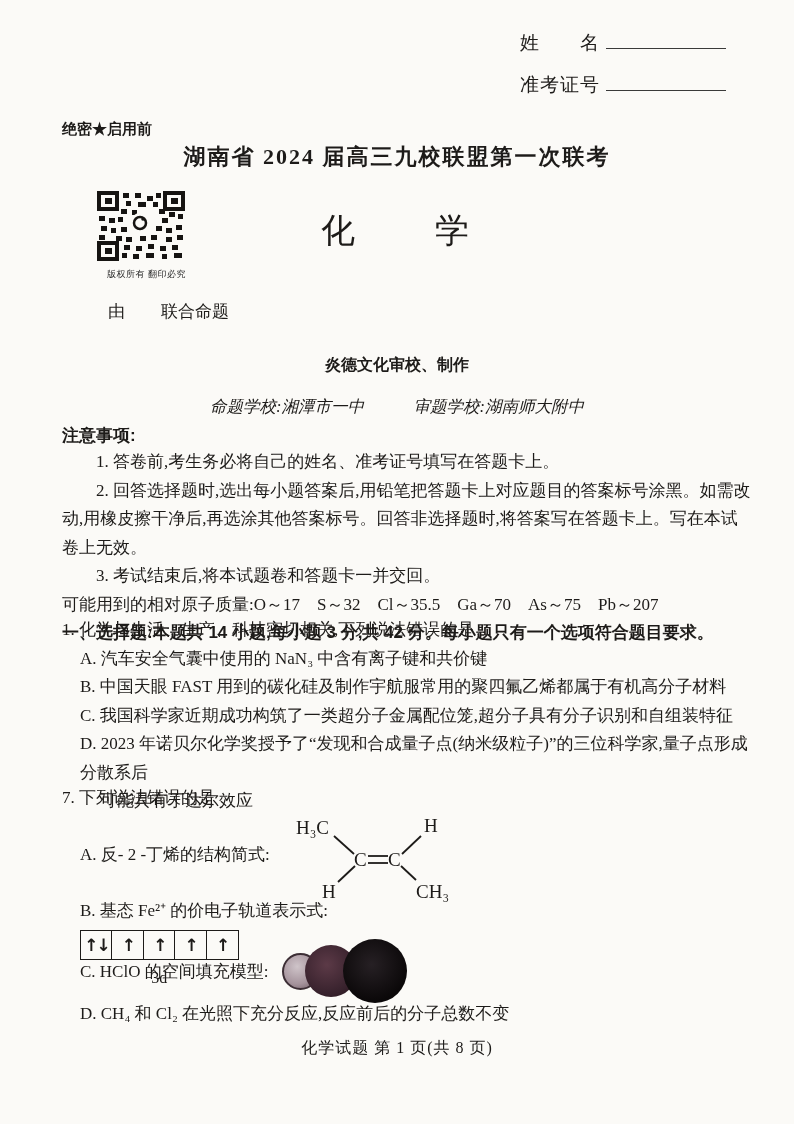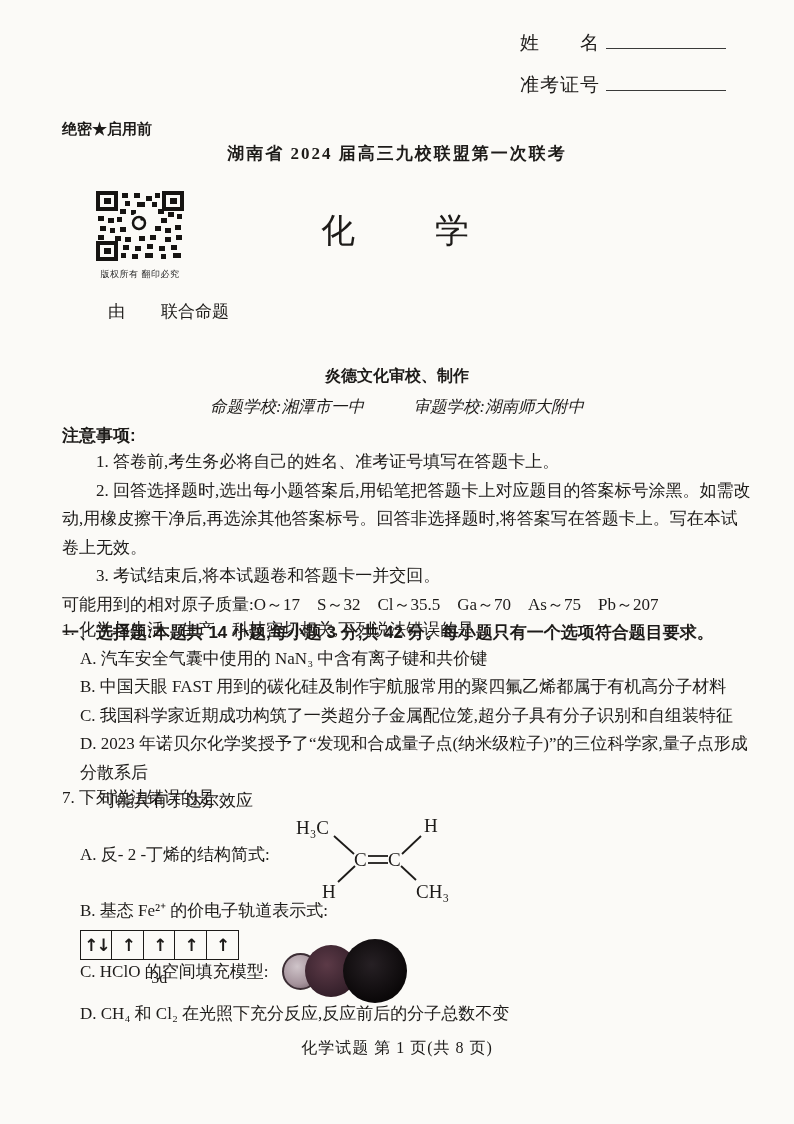--- a/index.html
+++ b/index.html
@@ -16,35 +16,35 @@
   .abs { position: absolute; }
   .center { left:0; width:794px; text-align:center; }
   .hei { font-family: "Liberation Sans", sans-serif; font-weight: 700; }
 
   
   .name-block { left:520px; top:30px; font-size:19px; letter-spacing:1px; }
   .name-row { margin-bottom:16px; white-space:nowrap; }
   .fill-line { display:inline-block; width:120px; height:1em; border-bottom:1.5px solid #3a3a3a; margin-left:6px; }
 
   .secrecy { left:62px; top:120px; font-size:15px; }
-  .exam-title { top:142px; font-size:17px; font-weight:700; letter-spacing:2px; }
-
-  
-  .qr-block { left:94px; top:190px; width:92px; text-align:center; }
+  .exam-title { top:142px; font-size:22px; font-weight:700; letter-spacing:2px; }
+
+  
+  .qr-block { left:94px; top:190px; width:92px; text-align:right; }
   .qr-caption { font-size:9px; margin-top:2px; letter-spacing:0.5px; font-family:"Liberation Sans",sans-serif; color:#2a2a2a; white-space:nowrap; }
 
   .subject-title { top:208px; font-size:34px; font-weight:400; letter-spacing:4px; }
 
   
   .organizers { left:108px; top:300px; width:600px; display:flex; align-items:center; font-size:17px; }
   .org-by { margin-right:14px; }
   .org-rows { display:flex; flex-direction:column; gap:9px; flex:1; font-style:italic; }
   .org-joint { margin-left:22px; white-space:nowrap; }
 
-  .production { top:366px; font-size:16px; }
+  .production { top:355px; font-size:16px; }
   .schools-line { top:396px; font-size:16.5px; font-style:italic; }
 
   .notice-title { left:62px; top:424px; font-size:17px; }
   .notice-body { left:62px; top:448px; width:692px; font-size:17px; line-height:28.5px; }
   .notice-body p { margin:0; text-indent:2em; }
   .masses { text-indent:0 !important; }
   .sec-head { font-family:"Liberation Sans",sans-serif; font-weight:700; text-indent:0 !important; }
 
   .q-block { left:62px; top:616px; width:700px; font-size:17px; line-height:28.5px; }
   .q-stem { }

